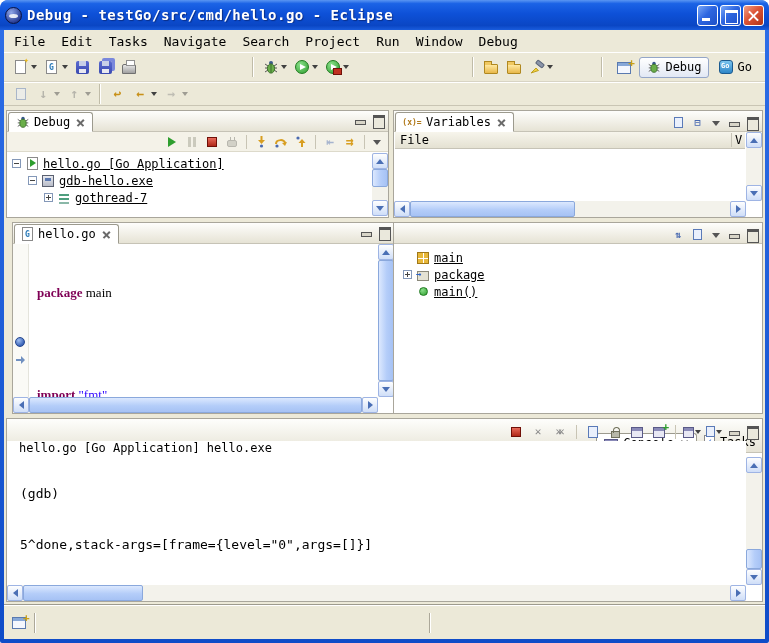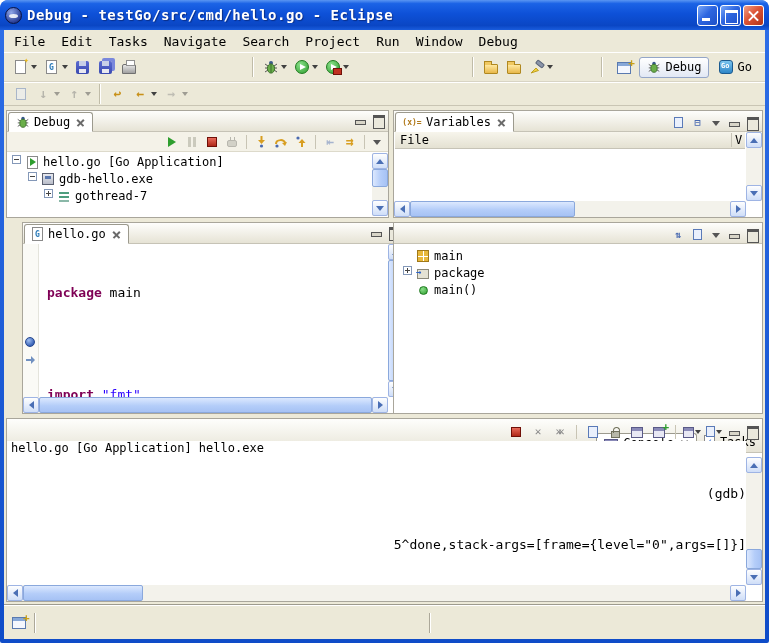--- a/index.html
+++ b/index.html
@@ -103,21 +103,21 @@
   .vb{width:14px;height:13px;position:relative;}
   .vb-min::after{content:"";position:absolute;left:2px;bottom:2px;width:9px;height:3px;border:1px solid #555;background:#D8D5C8;}
   .vb-max::after{content:"";position:absolute;left:2px;top:1px;width:10px;height:10px;border:1px solid #555;border-top:3px solid #555;background:#EAE8DC;}
   .vb-menu::after{content:"";position:absolute;left:3px;top:5px;border-left:4px solid transparent;border-right:4px solid transparent;border-top:5px solid #555;}
   .viewtoolbar{height:20px;background:#F4F2E8;border-bottom:1px solid #DDDACB;display:flex;align-items:center;justify-content:flex-end;gap:2px;padding:0 4px;}
   .vtb{width:18px;height:17px;display:flex;align-items:center;justify-content:center;flex:none;}
   .vsep{width:1px;height:14px;background:#C8C4B4;margin:0 3px;}
 
   
   .tree{position:relative;font-size:12px;}
-  .trow{height:17px;display:flex;align-items:flex-start;gap:4px;white-space:nowrap;}
+  .trow{height:17px;display:flex;align-items:center;gap:4px;white-space:nowrap;text-decoration:underline;}
   .expander{width:9px;height:9px;border:1px solid #8498B8;background:#fff;position:relative;flex:none;}
   .expander::before{content:"";position:absolute;left:1px;top:3px;width:5px;height:1px;background:#444;}
   .expander.plus::after{content:"";position:absolute;left:3px;top:1px;width:1px;height:5px;background:#444;}
   .exp-space{width:9px;flex:none;}
 
   
   .vsb,.hsb{position:absolute;background:#F3F2EB;}
   .vsb{width:16px;} .hsb{height:16px;}
   .sbtn{position:absolute;width:16px;height:16px;background:linear-gradient(180deg,#FEFEFE,#CFDEF8);
        border:1px solid #9EB4E4;border-radius:2px;display:flex;align-items:center;justify-content:center;}
@@ -128,29 +128,29 @@
   .tri{width:0;height:0;}
   .tri-up{border-left:4px solid transparent;border-right:4px solid transparent;border-bottom:5px solid #4A6FB5;}
   .tri-dn{border-left:4px solid transparent;border-right:4px solid transparent;border-top:5px solid #4A6FB5;}
   .tri-lf{border-top:4px solid transparent;border-bottom:4px solid transparent;border-right:5px solid #4A6FB5;}
   .tri-rt{border-top:4px solid transparent;border-bottom:4px solid transparent;border-left:5px solid #4A6FB5;}
 
   
   .ed-margin{position:absolute;left:0;top:21px;bottom:16px;width:16px;background:#FAFAF6;border-right:1px solid #E4E4DC;}
   .codearea{position:absolute;left:17px;top:21px;right:16px;bottom:16px;overflow:hidden;
        font-size:13px;line-height:17px;white-space:pre;padding:6px 0 0 7px;}
-  .codeline{height:17px;}
+  .codeline{height:17px;font-family:Liberation Serif, serif;}
   .kw{color:#7F0055;font-weight:bold;} .str{color:#2A00FF;}
   .ip-arrow{position:absolute;left:2px;width:12px;height:10px;}
 
   
   .con-header{position:absolute;left:0;top:22px;right:16px;height:16px;background:#fff;
-       font-size:12px;padding-left:4px;white-space:nowrap;overflow:hidden;}
+       font-size:12px;padding-left:12px;white-space:nowrap;overflow:hidden;}
   .con-out{position:absolute;left:0;top:38px;right:16px;bottom:16px;overflow:hidden;
-       font-size:13px;line-height:17px;white-space:pre;padding-left:1px;text-align:right;}
+       font-size:13px;line-height:17px;white-space:pre;padding-left:13px;}
   .con-out .first{margin-top:-6px;}
 
   
   .persp{margin-left:auto;display:flex;align-items:center;gap:4px;padding-right:2px;}
   .persp-btn{display:flex;align-items:center;gap:4px;padding:2px 6px;font-size:12px;}
   .persp-btn.pressed{background:linear-gradient(#FFFFFF,#E2E8F4);border:1px solid #94A6C8;border-radius:3px;}
 
   
   .statusbar{position:absolute;left:0;top:574px;width:761px;height:35px;background:#ECE9D8;
        border-top:1px solid #9E9B8E;box-shadow:inset 0 1px 0 #fff;}
@@ -469,21 +469,21 @@
         <span class="sbtn sb-lf">
             <span class="tri tri-lf"></span>
           </span>
         <span class="sbtn sb-rt">
             <span class="tri tri-rt"></span>
           </span>
         <span class="hthumb" style="left:16px;width:165px;"></span>
       </div>
     </div>
 
-    <div class="view" style="left:18px;top:192px;width:383px;height:192px;">
+    <div class="view" style="left:8px;top:192px;width:383px;height:192px;">
       <div class="tabrow">
         <span class="tab active">
           <span class="gl" style="width:13px;">
               <span class="i-page gee"></span>
             </span>
           <span>hello.go</span>
           <span class="tabx"></span>
         </span>
         <span class="viewbtns">
           <span class="vb vb-min"></span>

